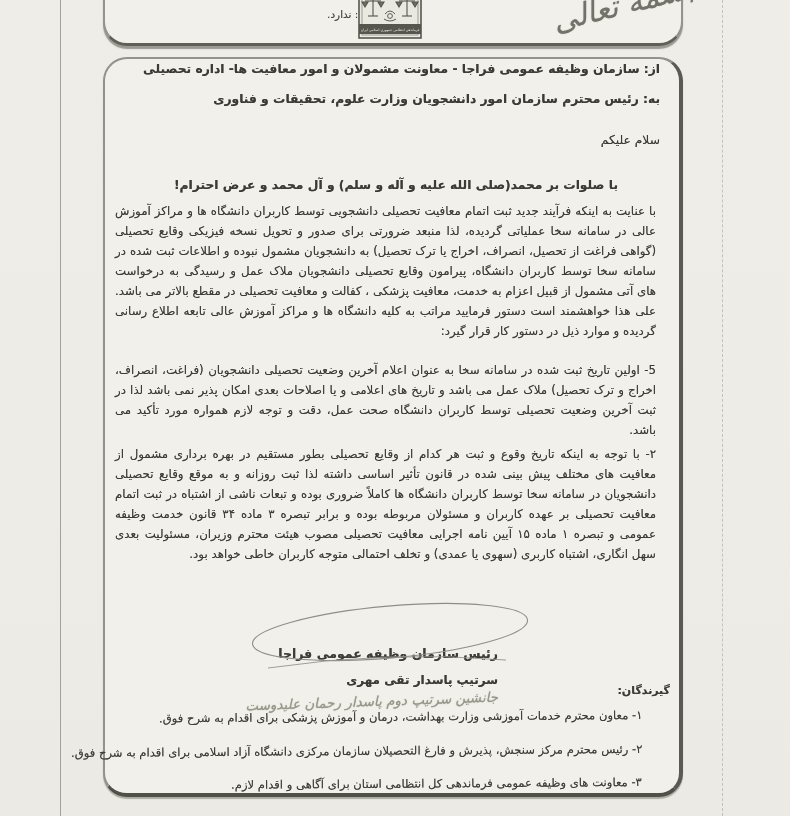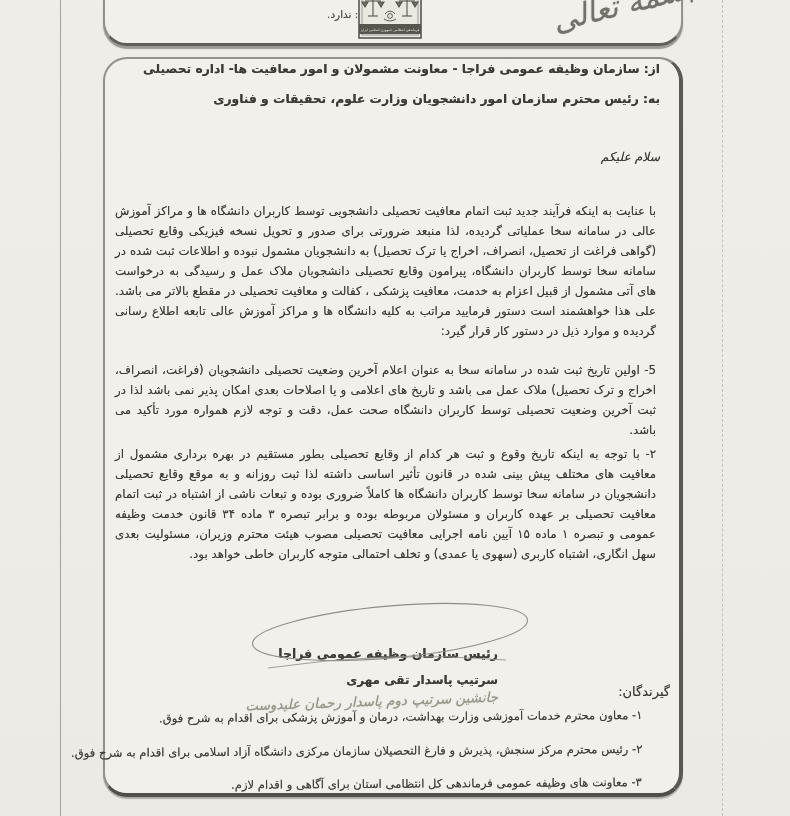--- a/index.html
+++ b/index.html
@@ -66,21 +66,21 @@
     text-shadow:0 0 0.5px rgba(55,54,48,0.6); }
   .sig-name  { font-weight:bold; font-size:12px; margin-top:12px; white-space:nowrap;
     text-shadow:0 0 0.5px rgba(55,54,48,0.6); }
   .sig-hand  {
     font-size:13.5px; font-style:italic; color:#98968a; margin-top:6px;
     transform:rotate(-2deg); white-space:nowrap; letter-spacing:1px;
     text-shadow:0 0 1px rgba(140,138,125,0.8);
   }
   .oval-svg { position:absolute; left:238px; top:602px; width:304px; height:84px; pointer-events:none; }
   .recipients-label {
-    position:absolute; right:120px; top:684px; font-weight:normal; font-size:13px;
+    position:absolute; right:120px; top:684px; font-weight:bold; font-size:11px;
     direction:rtl; text-shadow:0 0 0.5px rgba(55,54,48,0.6);
   }
   .recipient {
     position:absolute; right:148px; direction:rtl; text-align:right; white-space:nowrap;
     font-size:11.6px; color:#3d3c36; transform:rotate(-0.4deg); transform-origin:right center;
     text-shadow:0 0 0.5px rgba(55,54,48,0.55);
   }
 </style>
 </head>
 <body>
@@ -138,21 +138,22 @@
       <text x="32" y="45" text-anchor="middle" font-size="3.4" fill="#e7e6df">فرماندهی انتظامی جمهوری اسلامی ایران</text>
     </svg>
   </div>
 
   <div class="besmellah">بسمه تعالی</div>
 
   <div class="main-box"></div>
 
   <div class="letter-line semi-bold" style="right:130px; top:62px;">از: سازمان وظیفه عمومی فراجا - معاونت مشمولان و امور معافیت ها- اداره تحصیلی</div>
   <div class="letter-line semi-bold" style="right:130px; top:92px;">به: رئیس محترم سازمان امور دانشجویان وزارت علوم، تحقیقات و فناوری</div>
-  <div class="letter-line" style="right:130px; top:150px;font-style:italic;">سلام علیکم</div>
+  <div class="letter-line" style="right:130px; top:133px;">سلام علیکم</div>
+  <div class="letter-line semi-bold" style="right:172px; top:178px;">با صلوات بر محمد(صلی الله علیه و آله و سلم) و آل محمد و عرض احترام!</div>
 
   <div class="para" style="top:201px;">با عنایت به اینکه فرآیند جدید ثبت اتمام معافیت تحصیلی دانشجویی توسط کاربران دانشگاه ها و مراکز آموزش عالی در سامانه سخا عملیاتی گردیده، لذا منبعد ضرورتی برای صدور و تحویل نسخه فیزیکی وقایع تحصیلی (گواهی فراغت از تحصیل، انصراف، اخراج یا ترک تحصیل) به دانشجویان مشمول نبوده و اطلاعات ثبت شده در سامانه سخا توسط کاربران دانشگاه، پیرامون وقایع تحصیلی دانشجویان ملاک عمل و رسیدگی به درخواست های آتی مشمول از قبیل اعزام به خدمت، معافیت پزشکی ، کفالت و معافیت تحصیلی در مقطع بالاتر می باشد. علی هذا خواهشمند است دستور فرمایید مراتب به کلیه دانشگاه ها و مراکز آموزش عالی تابعه اطلاع رسانی گردیده و موارد ذیل در دستور کار قرار گیرد:</div>
   <div class="para" style="top:360px;">5- اولین تاریخ ثبت شده در سامانه سخا به عنوان اعلام آخرین وضعیت تحصیلی دانشجویان (فراغت، انصراف، اخراج و ترک تحصیل) ملاک عمل می باشد و تاریخ های اعلامی و یا اصلاحات بعدی امکان پذیر نمی باشد لذا در ثبت آخرین وضعیت تحصیلی توسط کاربران دانشگاه صحت عمل، دقت و توجه لازم همواره مورد تأکید می باشد.</div>
   <div class="para" style="top:444px;">۲- با توجه به اینکه تاریخ وقوع و ثبت هر کدام از وقایع تحصیلی بطور مستقیم در بهره برداری مشمول از معافیت های مختلف پیش بینی شده در قانون تأثیر اساسی داشته لذا ثبت روزانه و به موقع وقایع تحصیلی دانشجویان در سامانه سخا توسط کاربران دانشگاه ها کاملاً ضروری بوده و تبعات ناشی از اشتباه در ثبت اتمام معافیت تحصیلی بر عهده کاربران و مسئولان مربوطه بوده و برابر تبصره ۳ ماده ۳۴ قانون خدمت وظیفه عمومی و تبصره ۱ ماده ۱۵ آیین نامه اجرایی معافیت تحصیلی مصوب هیئت محترم وزیران، مسئولیت بعدی سهل انگاری، اشتباه کاربری (سهوی یا عمدی) و تخلف احتمالی متوجه کاربران خاطی خواهد بود.</div>
 
   <div class="sig-block" style="top:618px;">
     <div class="sig-title">رئیس سازمان وظیفه عمومی فراجا</div>
     <div class="sig-name">سرتیپ پاسدار تقی مهری</div>
     <div class="sig-hand">جانشین سرتیپ دوم پاسدار رحمان علیدوست</div>
   </div>

